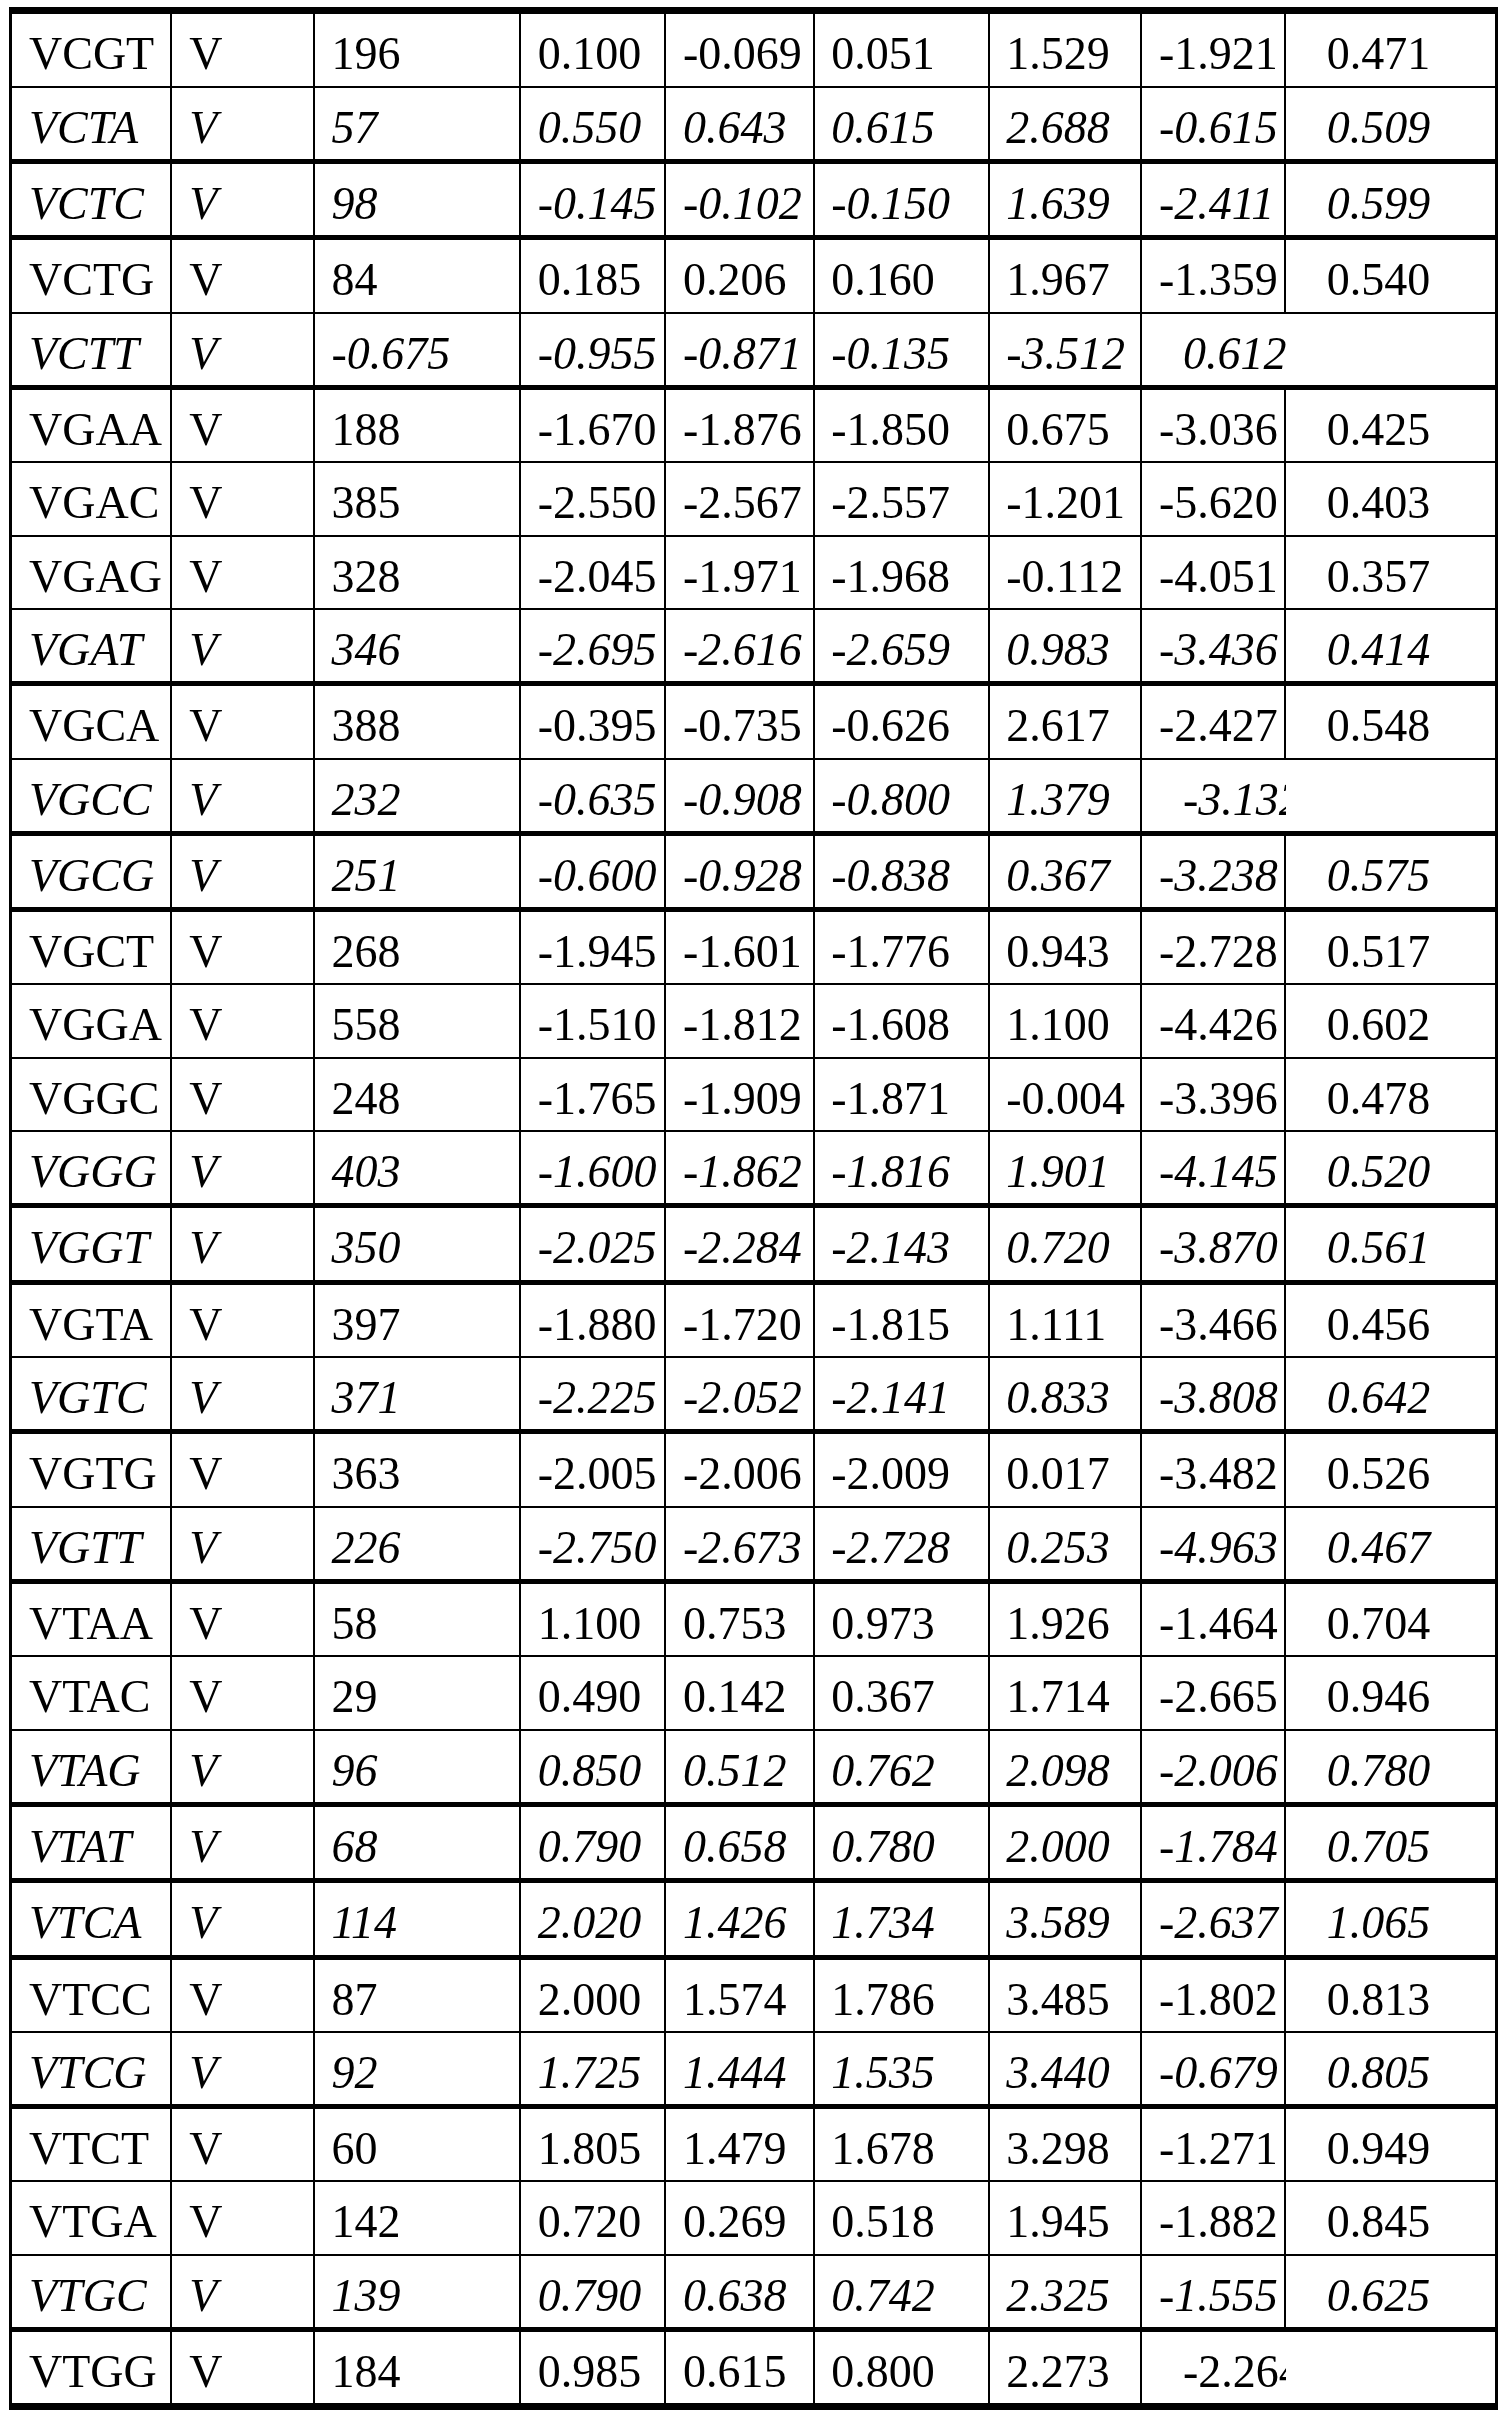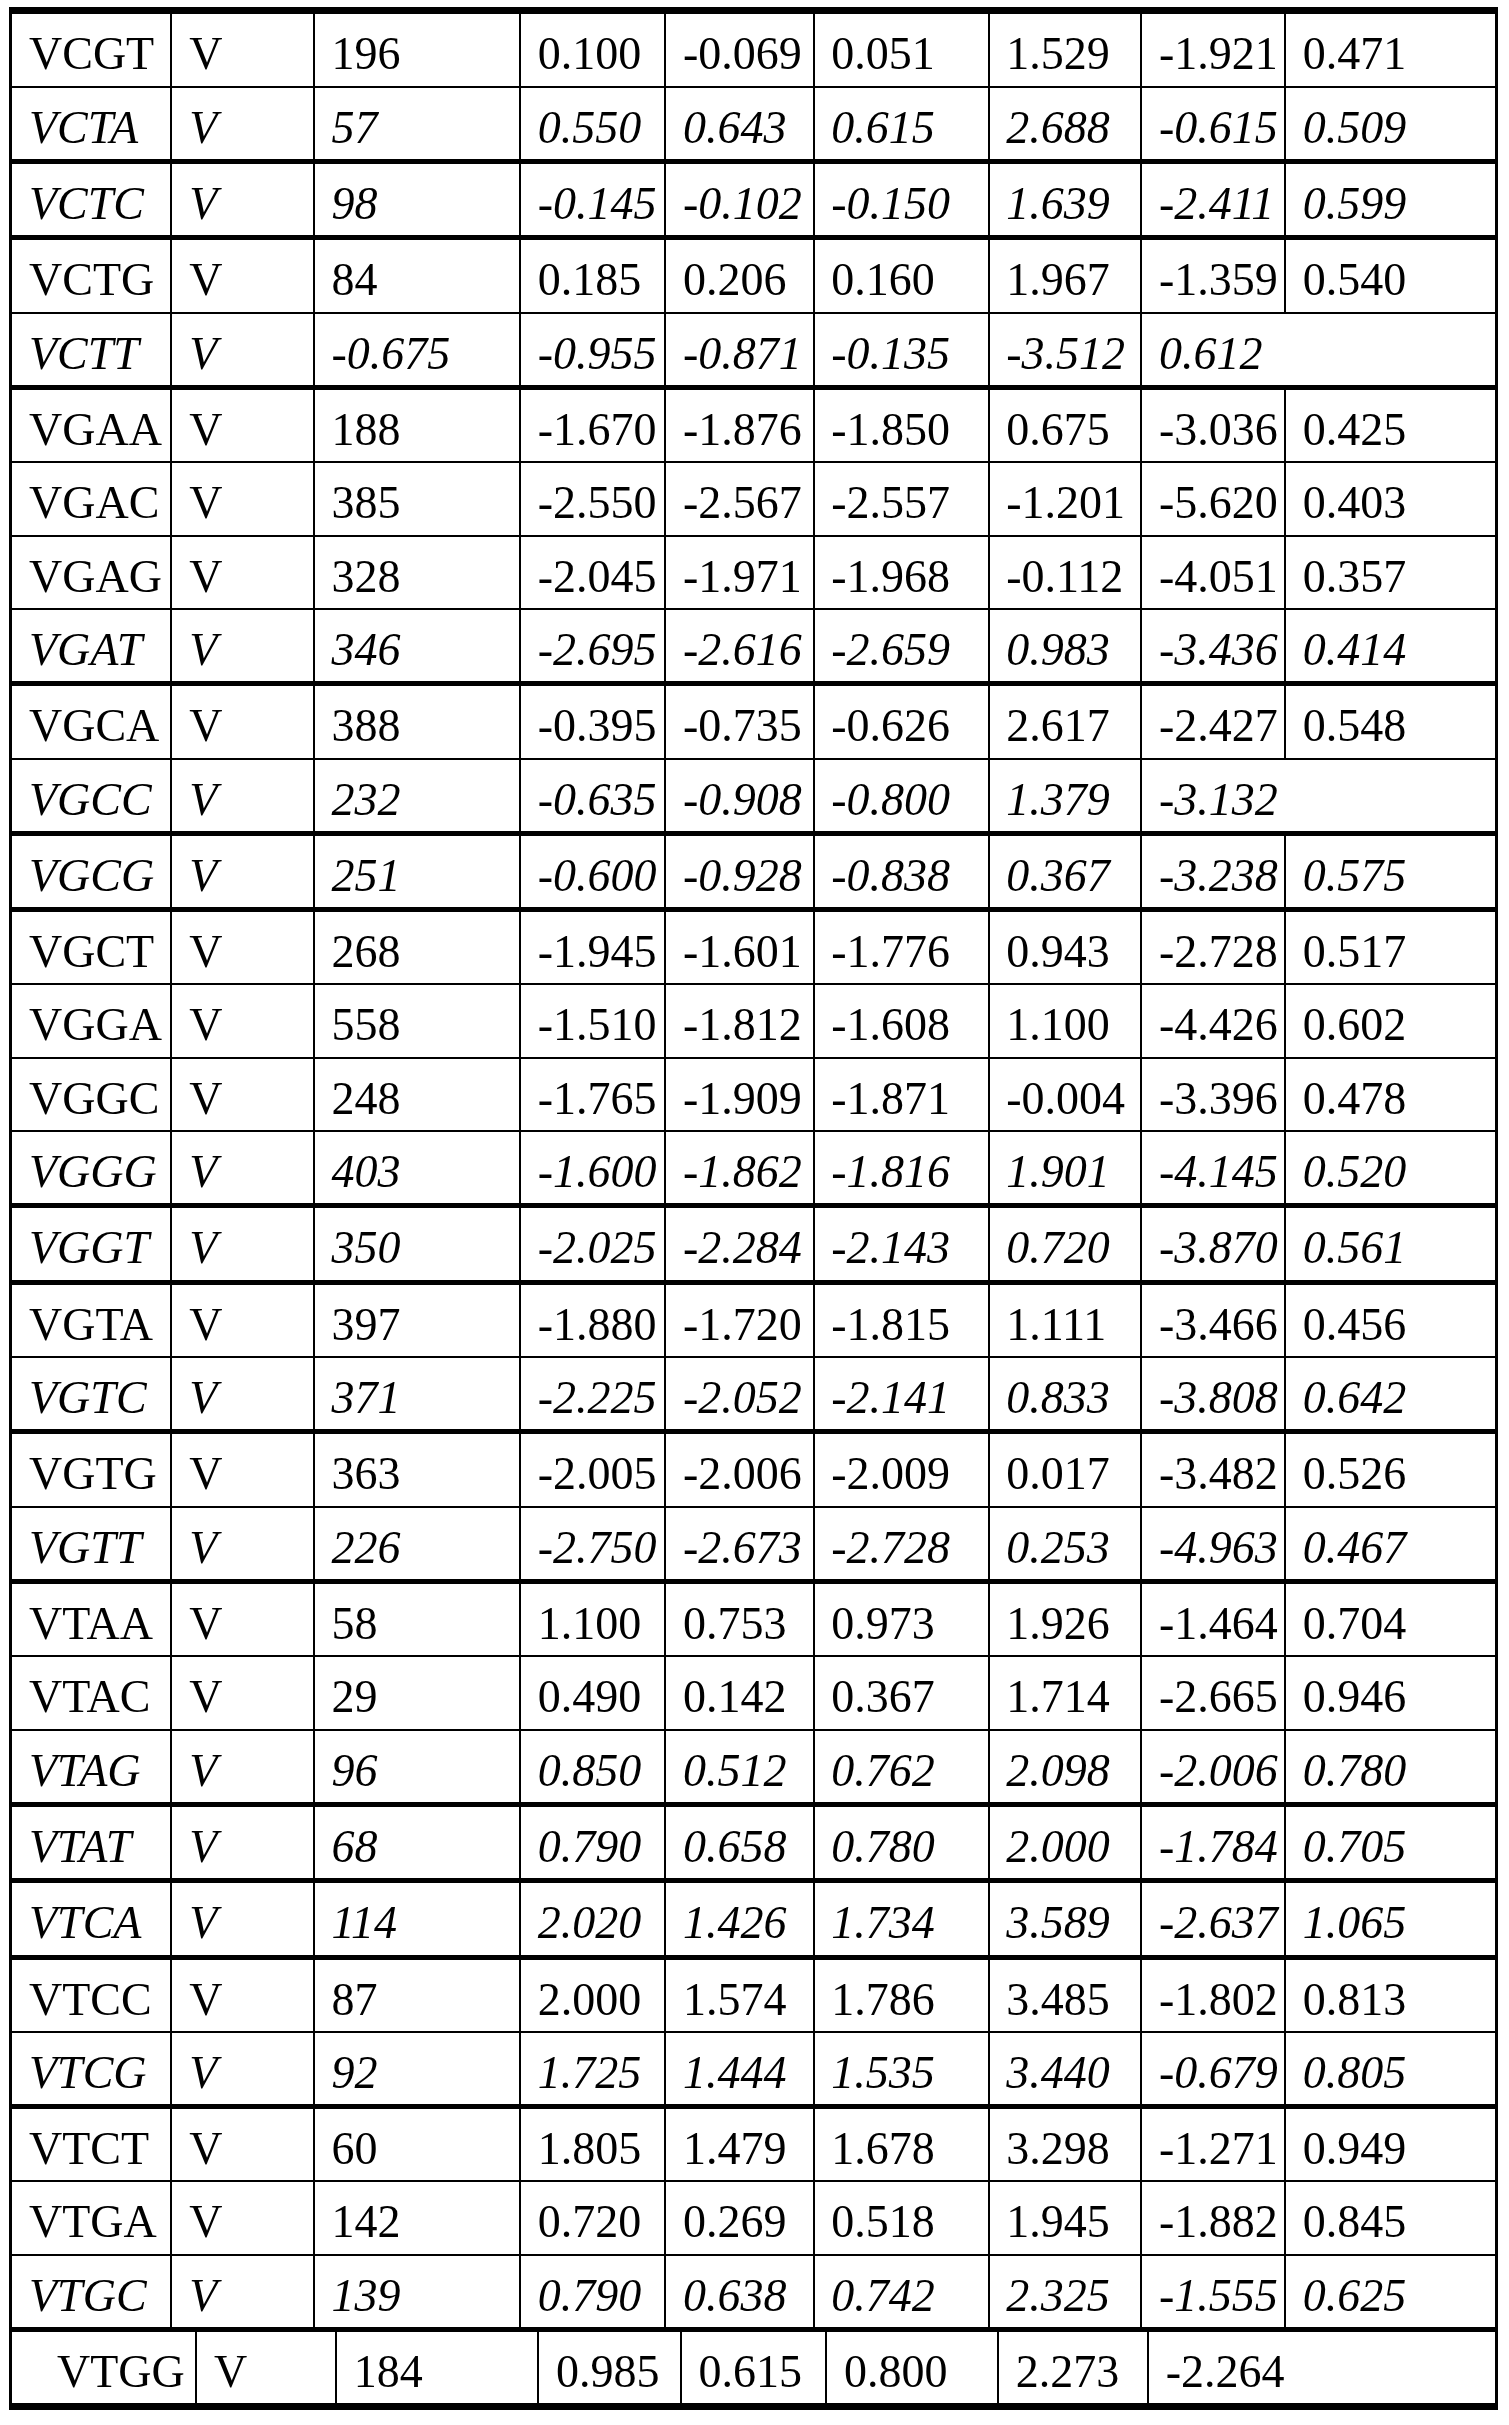--- a/index.html
+++ b/index.html
@@ -35,36 +35,36 @@
     grid-template-columns: 10.8% 9.6% 13.9% 9.8% 10.0% 11.8% 10.3% 9.7% 14.1%;
     border-bottom: 2.8px solid #000;
     box-sizing: border-box;
   }
   .row.thick {
     border-bottom-width: 5.6px;
     font-style: italic;
   }
   .row:last-child {
     border-bottom: none;
-    padding-left: 28px;
   }
   .cell {
     box-sizing: border-box;
     border-right: 2.8px solid #000;
     display: flex;
     align-items: flex-end;
     padding: 0 3.7px 8.3px 16.7px;
     font-size: 46px;
     line-height: 1;
     letter-spacing: 0px;
     white-space: nowrap;
     overflow: hidden;
   }
   .cell:last-child {
     border-right: none;
+    margin-left: 24px;
   }
 </style>
 </head>
 <body>
 
 <div class="scan-table">
     <div class="row">
       <div class="cell">VCGT</div>
       <div class="cell">V</div>
       <div class="cell">196</div>

